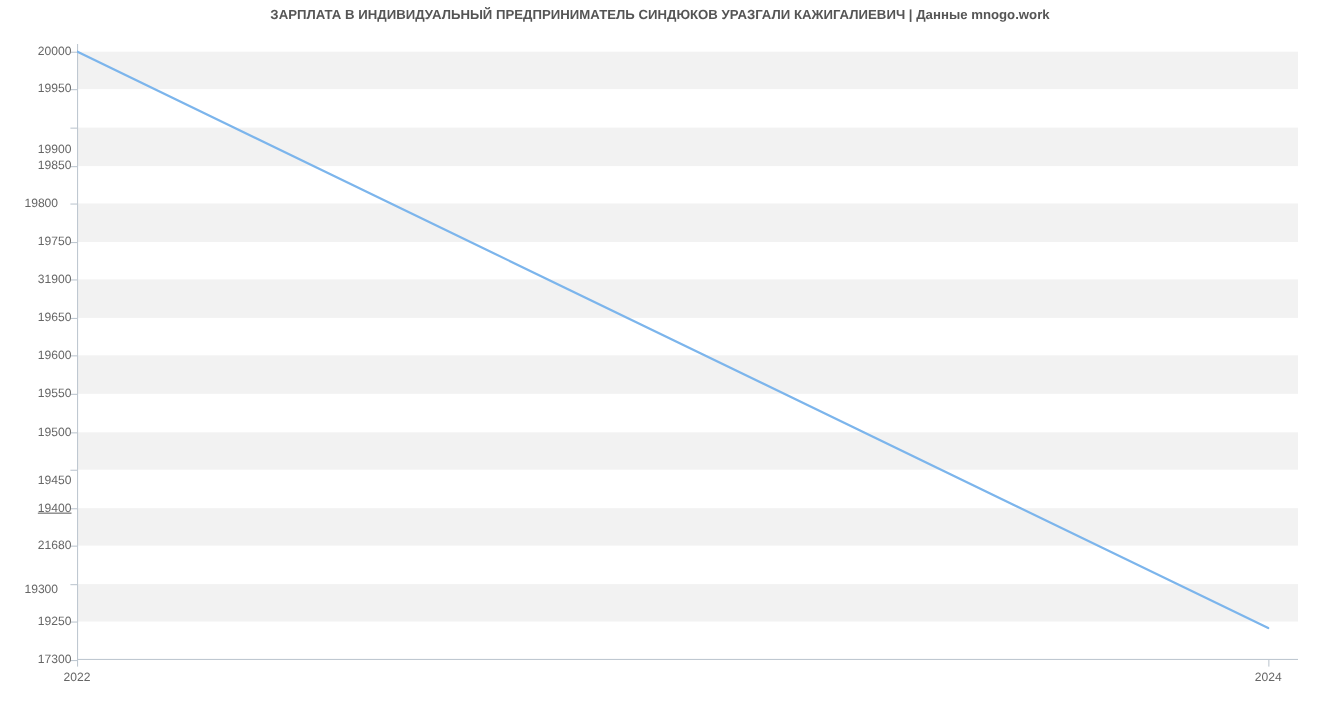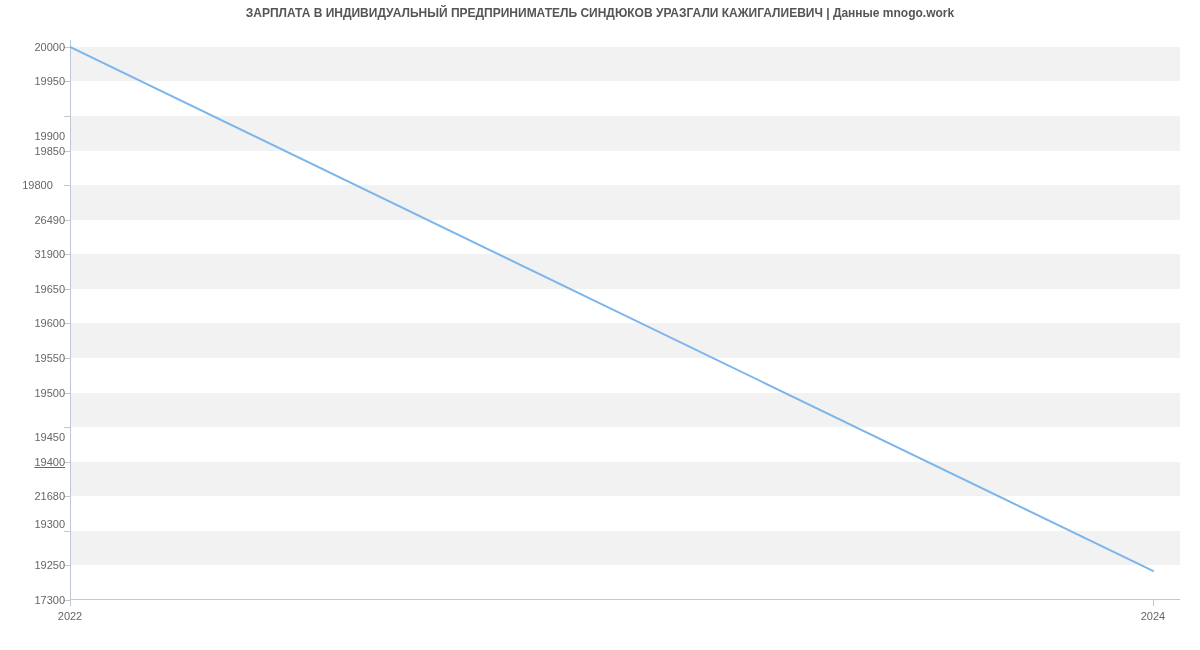--- a/index.html
+++ b/index.html
@@ -127,39 +127,39 @@
       <svg class="line" id="series-line" viewBox="0 0 1110 560" preserveAspectRatio="none">
         <path id="series-path" d="M0.00 6.91 L1082.93 530.96"></path>
       </svg>
     </div>
 
   <div class="y-tick" style="left: -6px; top: 560px;"></div>
       <div class="y-tick-label" style="left: -60px; top: 560px;">17300</div>
       <div class="y-tick" style="left: -6px; top: 525.432px;"></div>
       <div class="y-tick-label" style="left: -60px; top: 525.432px;">19250</div>
       <div class="y-tick" style="left: -6px; top: 490.864px;"></div>
-      <div class="y-tick-label" style="left: -60px; top: 484px;">19300</div>
+      <div class="y-tick-label" style="left: -60px; top: 496px; text-align: center;">19300</div>
       <div class="y-tick" style="left: -6px; top: 456.296px;"></div>
       <div class="y-tick-label" style="left: -60px; top: 456.296px;">21680</div>
       <div class="y-tick" style="left: -6px; top: 421.728px;"></div>
       <div class="y-tick-label" style="left: -60px; top: 421.728px; text-decoration: underline;">19400</div>
       <div class="y-tick" style="left: -6px; top: 387.16px;"></div>
       <div class="y-tick-label" style="left: -60px; top: 397px;">19450</div>
       <div class="y-tick" style="left: -6px; top: 352.593px;"></div>
       <div class="y-tick-label" style="left: -60px; top: 352.593px;">19500</div>
       <div class="y-tick" style="left: -6px; top: 318.025px;"></div>
       <div class="y-tick-label" style="left: -60px; top: 318.025px;">19550</div>
       <div class="y-tick" style="left: -6px; top: 283.457px;"></div>
       <div class="y-tick-label" style="left: -60px; top: 283.457px;">19600</div>
       <div class="y-tick" style="left: -6px; top: 248.889px;"></div>
       <div class="y-tick-label" style="left: -60px; top: 248.889px;">19650</div>
       <div class="y-tick" style="left: -6px; top: 214.321px;"></div>
       <div class="y-tick-label" style="left: -60px; top: 214.321px;">31900</div>
       <div class="y-tick" style="left: -6px; top: 179.753px;"></div>
-      <div class="y-tick-label" style="left: -60px; top: 179.753px;">26490</div>
+      <div class="y-tick-label" style="left: -60px; top: 179.753px;">19750</div>
       <div class="y-tick" style="left: -6px; top: 145.185px;"></div>
       <div class="y-tick-label" style="left: -60px; top: 145.185px; text-align: center;">19800</div>
       <div class="y-tick" style="left: -6px; top: 110.617px;"></div>
       <div class="y-tick-label" style="left: -60px; top: 110.617px;">19850</div>
       <div class="y-tick" style="left: -6px; top: 76.0494px;"></div>
       <div class="y-tick-label" style="left: -60px; top: 76.0494px; margin-top: 20px;">19900</div>
       <div class="y-tick" style="left: -6px; top: 41.4815px;"></div>
       <div class="y-tick-label" style="left: -60px; top: 41.4815px;">19950</div>
       <div class="y-tick" style="left: -6px; top: 6.91358px;"></div>
       <div class="y-tick-label" style="left: -60px; top: 6.91358px;">20000</div>

